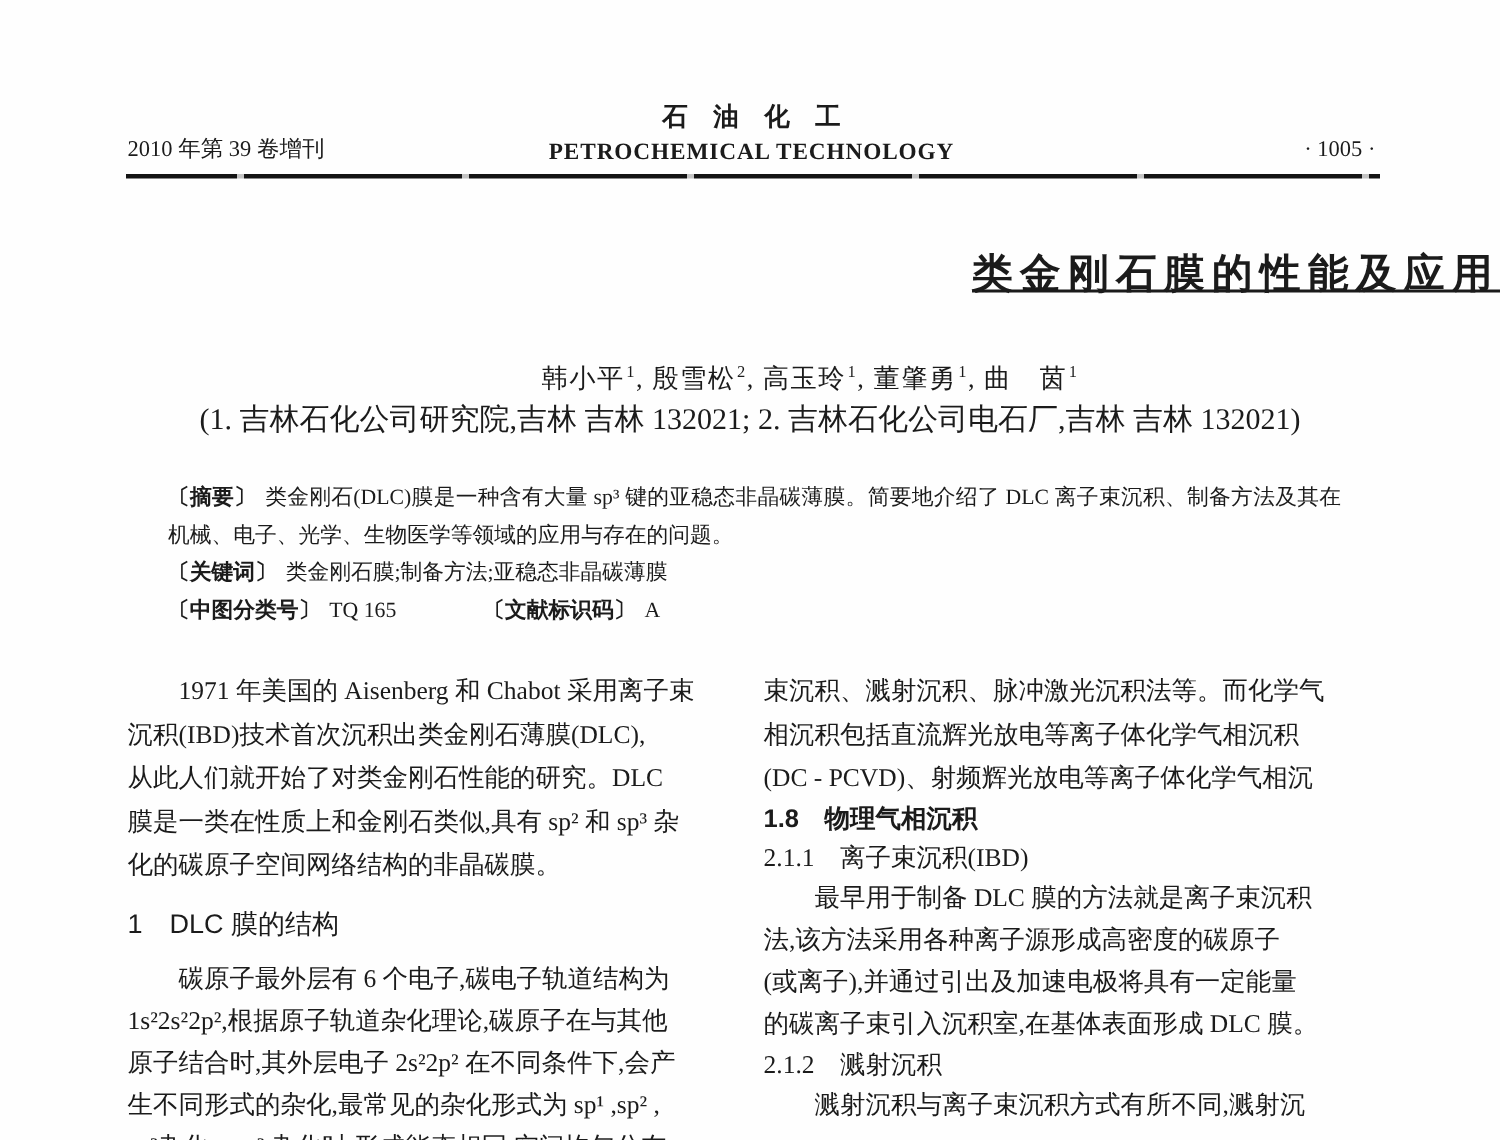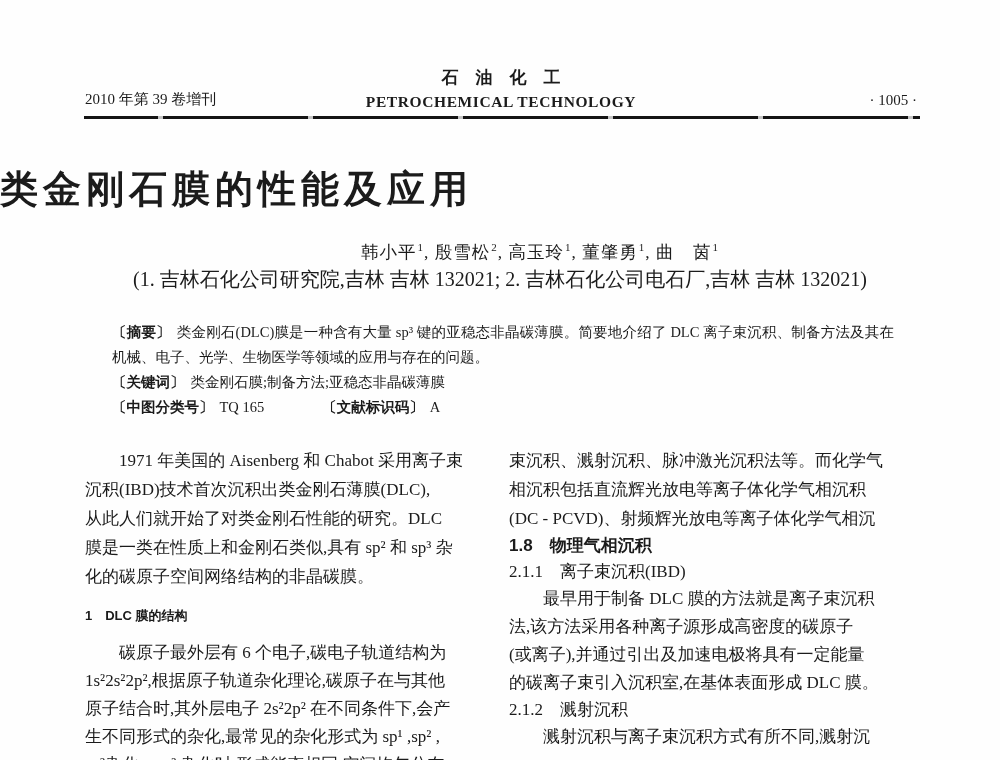--- a/index.html
+++ b/index.html
@@ -67,25 +67,26 @@
       #141414 79px 150px);
   }
 
   
   .paper-title {
     position: absolute;
     top: 164px;
     left: 0;
     width: 100%;
     margin: 0;
-    text-align: left;
+    text-align: right;
     font-family: "Liberation Sans", "DejaVu Sans", sans-serif;
     font-weight: 800;
-    font-size: 38px;
+    font-size: 27px;
     letter-spacing: 5px;
+    text-decoration: underline;
   }
   .authors {
     position: absolute;
     top: 240px;
     left: 0;
     width: 100%;
     text-align: center;
     font-size: 17.5px;
     letter-spacing: 1px;
     padding-left: 40px;
@@ -131,22 +132,22 @@
   }
   .col {
     width: 408px;
     font-size: 17px;
   }
   .col .line      { line-height: 29px; white-space: nowrap; }
   .col .line-t    { line-height: 28px; white-space: nowrap; }
   .indent         { text-indent: 2em; }
   .h1 {
     font-family: "Liberation Sans", "DejaVu Sans", sans-serif;
-    font-weight: bold;
-    font-size: 13px;
+    font-weight: normal;
+    font-size: 18px;
     line-height: 30px;
     margin: 10px 0 8px;
     white-space: nowrap;
   }
   .h2 {
     font-family: "Liberation Sans", "DejaVu Sans", sans-serif;
     font-weight: bold;
     font-size: 17px;
     line-height: 26px;
     white-space: nowrap;

